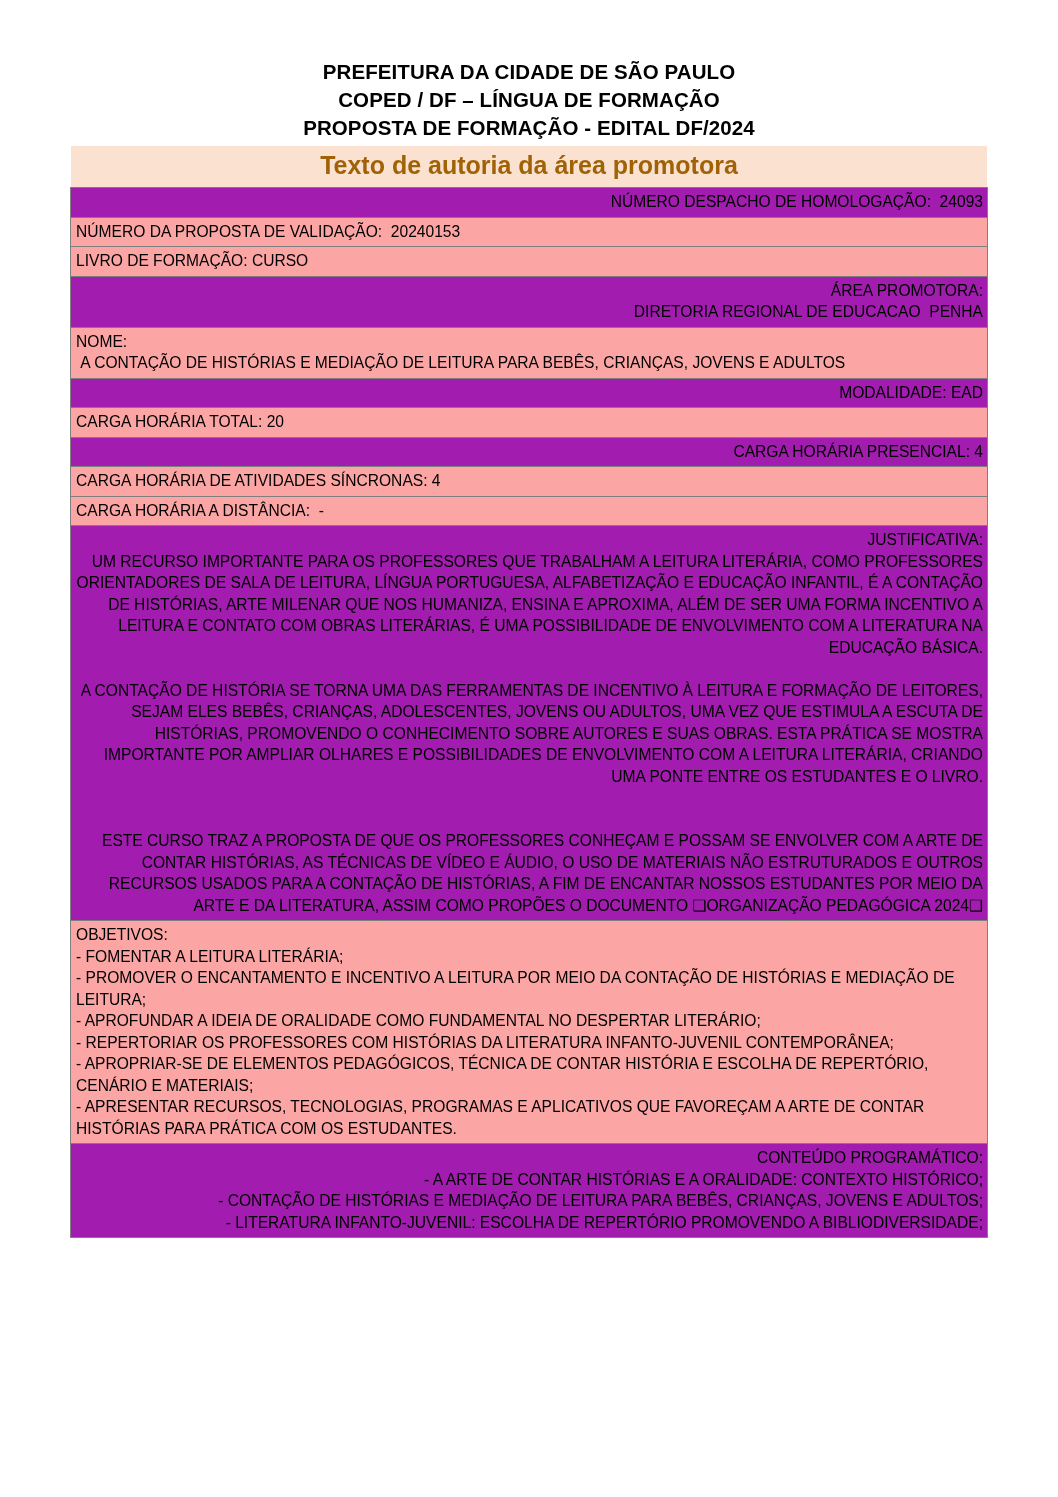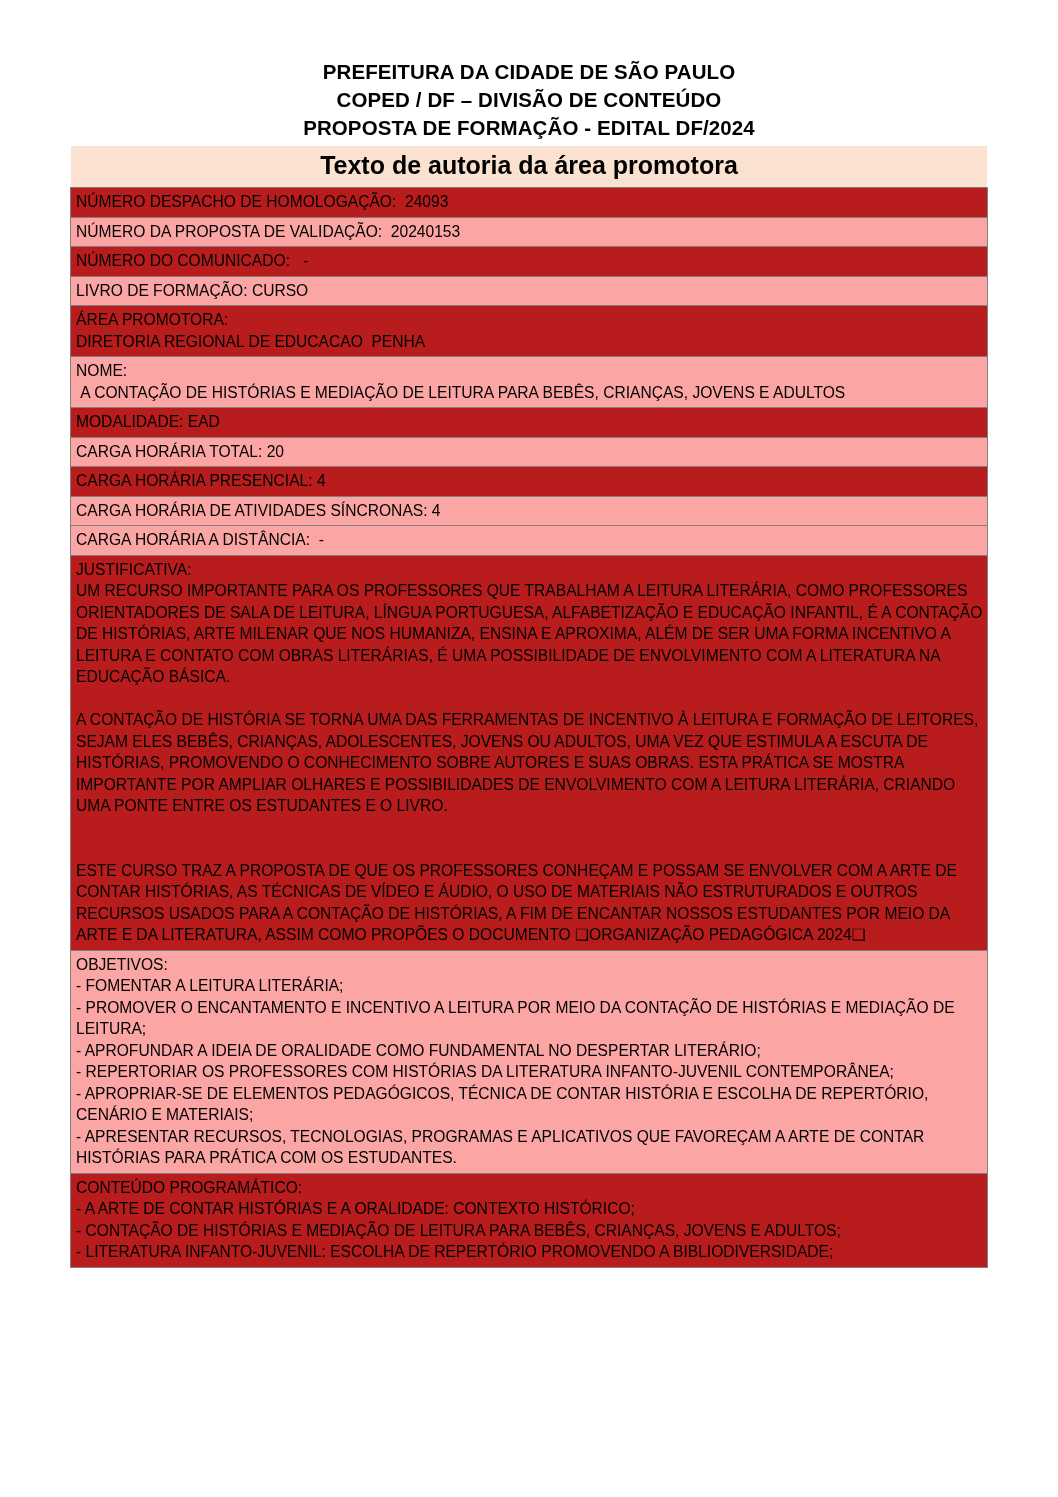--- a/index.html
+++ b/index.html
@@ -37,58 +37,58 @@
 
   
   .banner {
     margin: 4px auto 0 auto;
     width: 916px;
     background: #FBE2D0;
     text-align: center;
     padding: 4px 0 7px 0;
   }
   .banner-text {
-    color: #000000;
+    color: #a16207;
     font-size: 25px;
     font-weight: bold;
     line-height: 30px;
   }
 
   
   .tbl {
     width: 918px;
     margin: 0 auto;
     border-collapse: collapse;
     table-layout: fixed;
   }
   .tbl tr td {
     border: 1px solid #7f7f7f;
     padding: 3px 4px 4px 5px;
     vertical-align: top;
     font-size: 15.6px;
     line-height: 21.5px;
   }
   .row-shaded td { background: #fca5a5; }
-  .row-plain  td { background: #b91c1c; }
+  .row-plain  td { background: #a21caf; text-align: right; }
 
   .cell-line { display: block; white-space: pre-wrap; }
   .bold { font-weight: normal; }
   .blank-line { display: block; height: 21.5px; }
 
   .body-cell { font-size: 15.6px; line-height: 21.8px; margin-top: 8px; }
   .body-cell .cell-line { margin: 0; }
 </style>
 </head>
 <body>
 
 <div class="page">
 
   <div class="doc-header">
     <div class="hline">PREFEITURA DA CIDADE DE SÃO PAULO</div>
-    <div class="hline">COPED / DF – DIVISÃO DE CONTEÚDO</div>
+    <div class="hline">COPED / DF – LÍNGUA DE FORMAÇÃO</div>
     <div class="hline">PROPOSTA DE FORMAÇÃO - EDITAL DF/2024</div>
   </div>
 
   <div class="banner">
     <div class="banner-text">Texto de autoria da área promotora</div>
   </div>
 
   <table class="tbl">
     <tbody>
 
@@ -97,25 +97,20 @@
           <span class="cell-line">NÚMERO DESPACHO DE HOMOLOGAÇÃO:  24093</span>
         </td>
       </tr>
 
       <tr class="row-shaded">
         <td>
           <span class="cell-line">NÚMERO DA PROPOSTA DE VALIDAÇÃO:  20240153</span>
         </td>
       </tr>
 
-      <tr class="row-plain">
-        <td>
-          <span class="cell-line">NÚMERO DO COMUNICADO:   -</span>
-        </td>
-      </tr>
 
       <tr class="row-shaded">
         <td>
           <span class="cell-line">LIVRO DE FORMAÇÃO: CURSO</span>
         </td>
       </tr>
 
       <tr class="row-plain">
         <td>
           <span class="cell-line bold">ÁREA PROMOTORA:</span>

